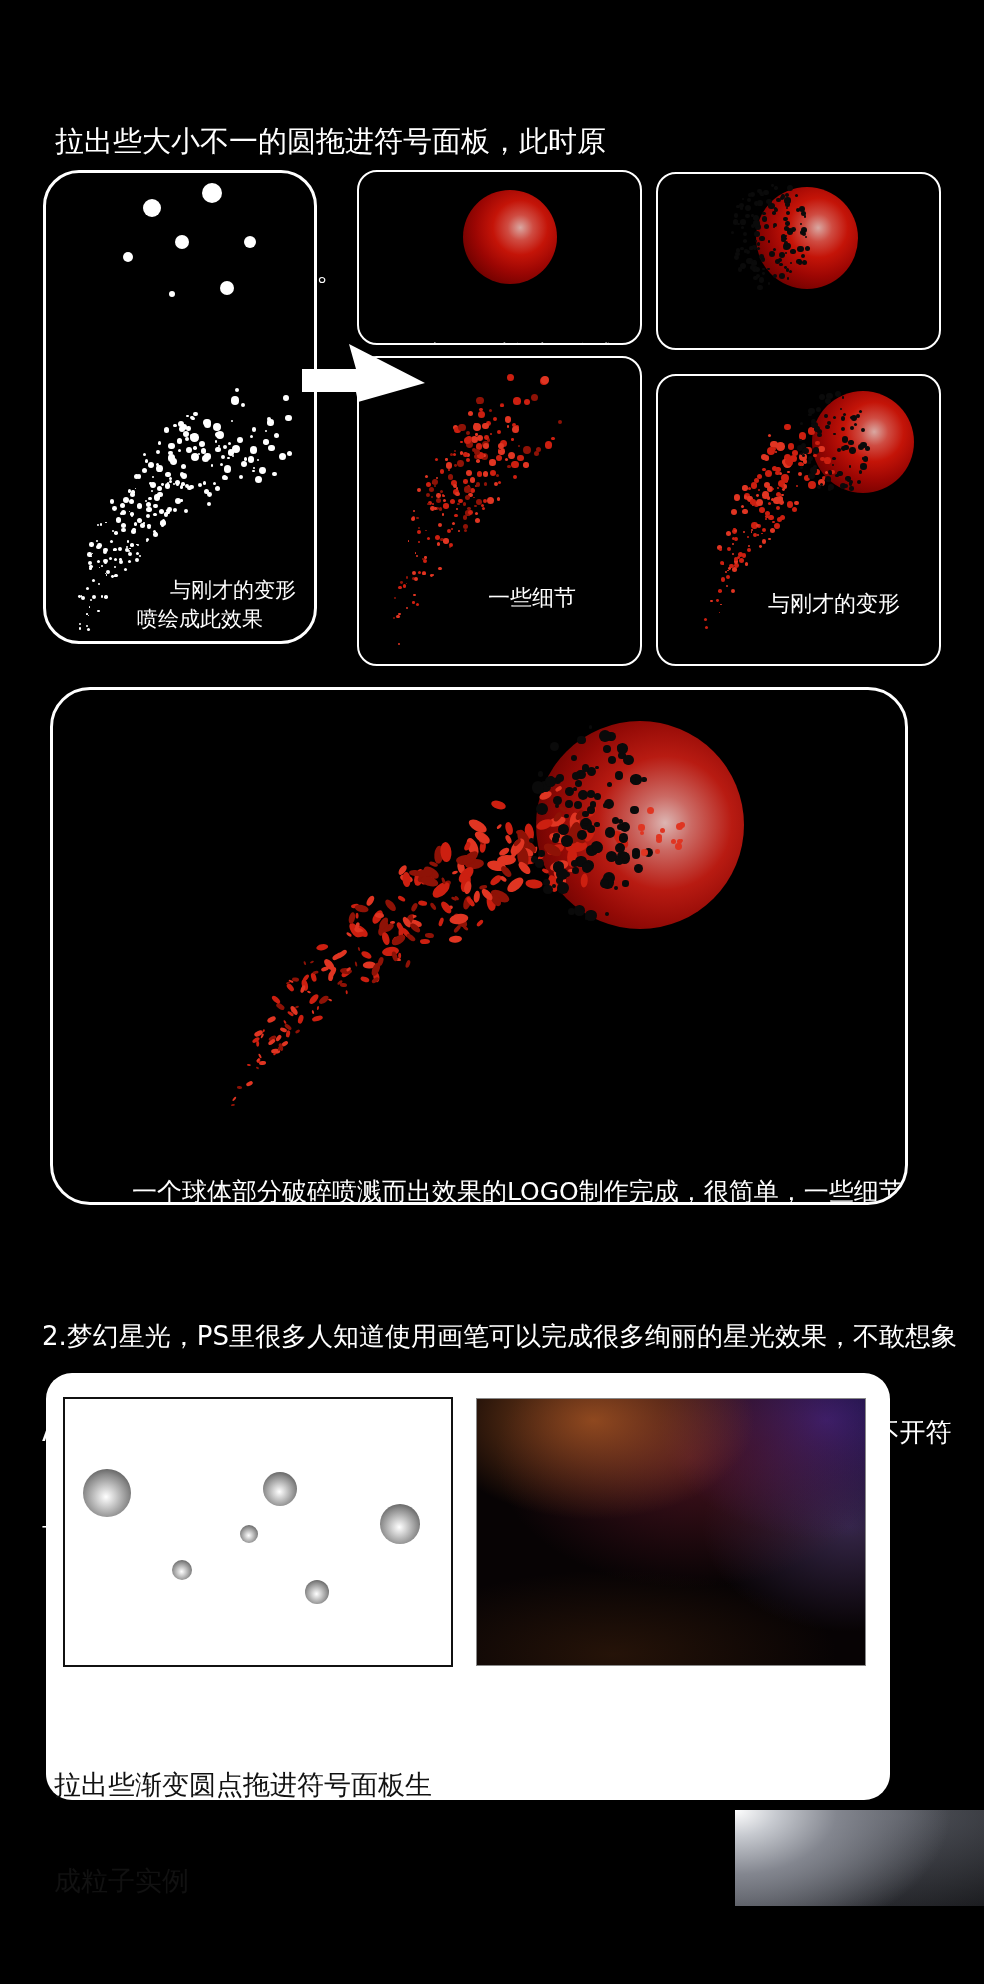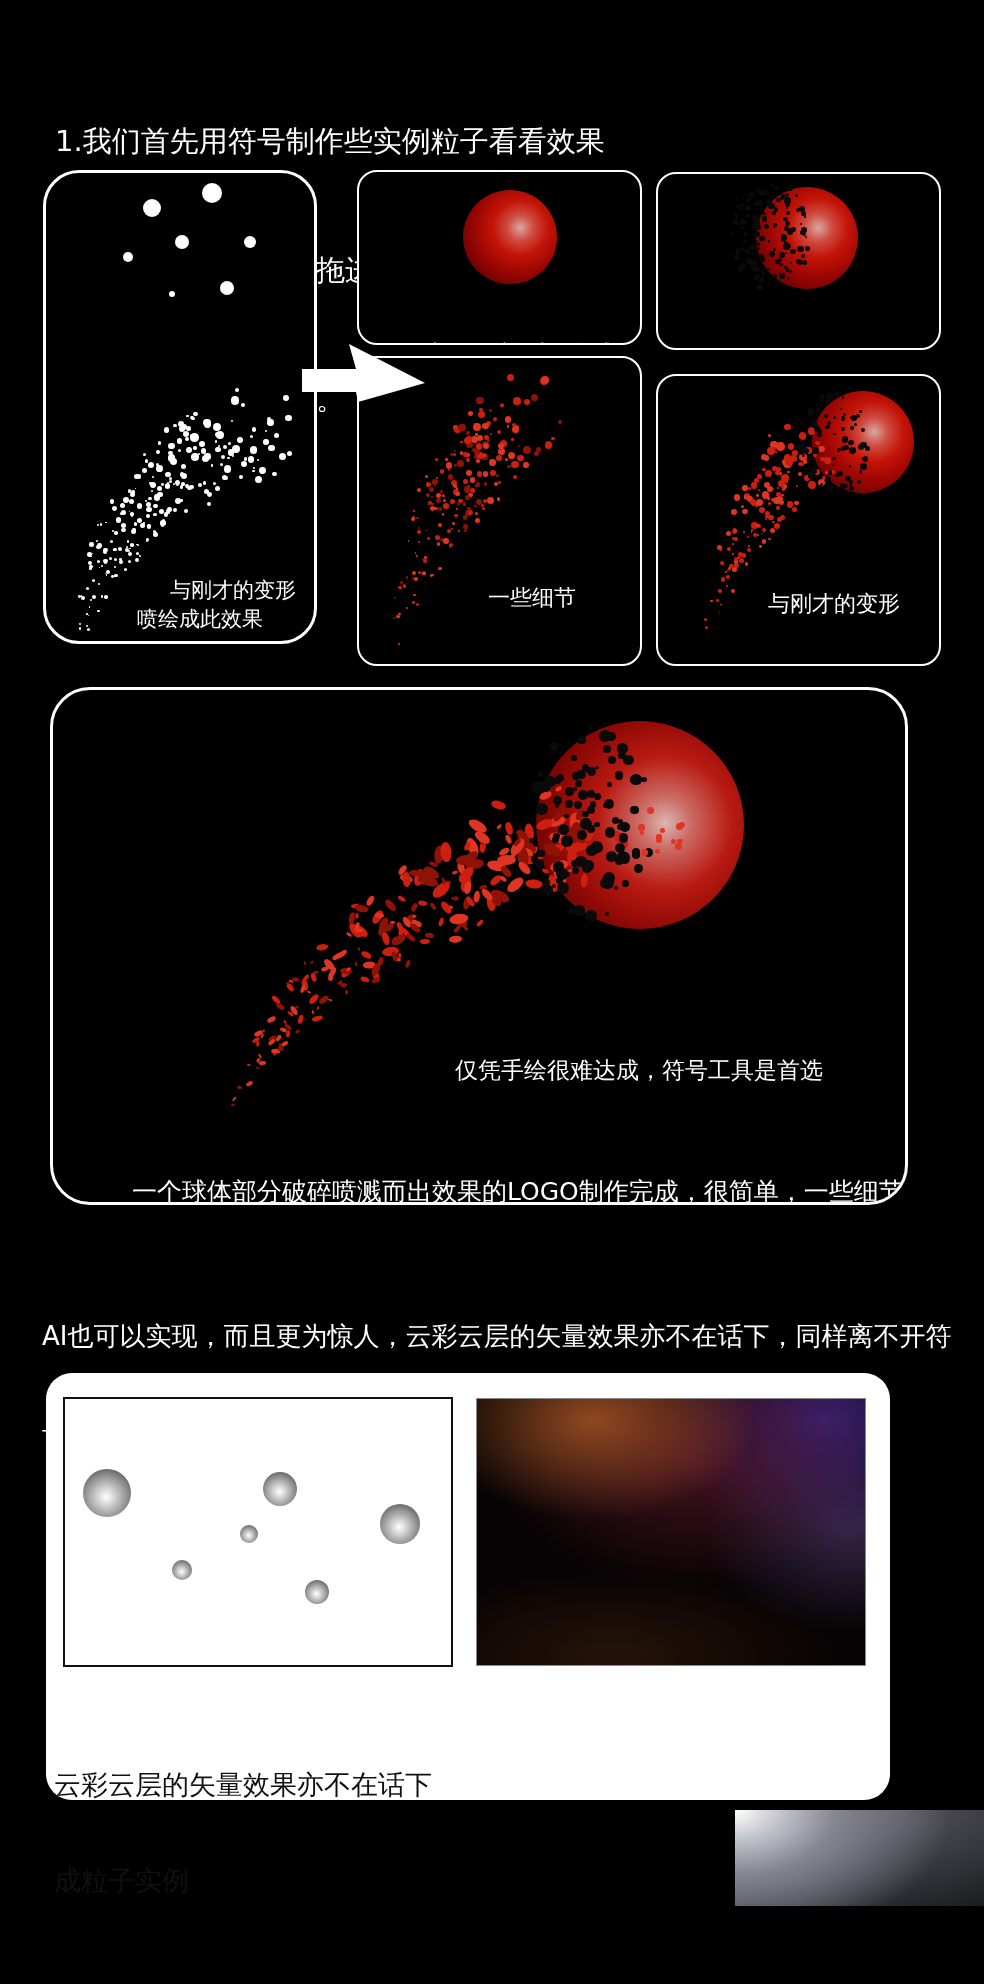--- a/index.html
+++ b/index.html
@@ -39,21 +39,20 @@
       radial-gradient(ellipse 520px 210px at 65% 5%, rgba(122,126,136,.55), rgba(0,0,0,0) 70%),
       linear-gradient(135deg, #3a3d45 0%, #15161a 60%, #060608 100%);}
   svg{position:absolute;}
 </style>
 </head>
 <body>
 
 <div id="canvas">
 
   <div class="txt" id="intro1">
-    <div>1.我们首先用符号制作些实例粒子看看效果</div>
     <div>拉出些大小不一的圆拖进符号面板，此时原</div>
     <div>对象被实例化成符号。</div>
   </div>
 
   <div class="panel" id="panelA" style="left:43px;top:170px;width:274px;height:474px;">
     <div class="txt" style="left:124px;top:403px;font-size:21px;">与刚才的变形</div>
     <div class="txt" style="left:91px;top:432px;font-size:21px;">喷绘成此效果</div>
   <div class="dot" style="left: 97px; top: 26px; width: 18px; height: 18px; background: rgb(255, 255, 255);"></div>
       <div class="dot" style="left: 156px; top: 10px; width: 20px; height: 20px; background: rgb(255, 255, 255);"></div>
       <div class="dot" style="left: 129px; top: 62px; width: 14px; height: 14px; background: rgb(255, 255, 255);"></div>
@@ -904,21 +903,20 @@
       <div class="dot" style="left: 173.6px; top: 87.9px; width: 2.6px; height: 2.6px; background: rgb(10, 10, 10);"></div>
       <div class="dot" style="left: 168.1px; top: 100.9px; width: 4.9px; height: 4.9px; background: rgb(10, 10, 10);"></div>
       <div class="dot" style="left: 167px; top: 21.8px; width: 5.9px; height: 5.9px; background: rgb(10, 10, 10);"></div>
       <div class="dot" style="left: 185px; top: 107.7px; width: 4.7px; height: 4.7px; background: rgb(10, 10, 10);"></div>
       <div class="dot" style="left: 150.4px; top: 80.2px; width: 4.4px; height: 4.4px; background: rgb(10, 10, 10);"></div>
     </div>
 
   <div class="panel" id="panelBig" style="left:50px;top:687px;width:858px;height:518px;border-radius:40px;">
     <div class="sphere sphere-big" style="left:483px;top:31px;width:208px;height:208px;"></div>
     <div class="txt" id="bigNote">
-      <div>仅凭手绘很难达成，符号工具是首选</div>
     </div>
     <div class="txt" id="bigSummary">
       <div>一个球体部分破碎喷溅而出效果的LOGO制作完成，很简单，一些细节</div>
       
       
     </div>
   <div class="dot" style="left: 263.1px; top: 317.1px; width: 3.9px; height: 2px; background: rgb(204, 31, 16); transform: rotate(100deg);"></div>
       <div class="dot" style="left: 328.6px; top: 256.6px; width: 17px; height: 8.8px; background: rgb(204, 31, 16); transform: rotate(352deg);"></div>
       <div class="dot" style="left: 426px; top: 194.6px; width: 8.2px; height: 4.2px; background: rgb(142, 18, 6); transform: rotate(166deg);"></div>
       <div class="dot" style="left: 236.2px; top: 318.1px; width: 10px; height: 5.2px; background: rgb(224, 53, 34); transform: rotate(57deg);"></div>
@@ -1262,35 +1260,36 @@
       <div class="dot" style="left: 588px; top: 159.3px; width: 6.6px; height: 6.6px; background: rgb(224, 53, 34);"></div>
       <div class="dot" style="left: 622.4px; top: 153.2px; width: 6.9px; height: 6.9px; background: rgb(224, 53, 34);"></div>
       <div class="dot" style="left: 587.2px; top: 141px; width: 3.8px; height: 3.8px; background: rgb(224, 53, 34);"></div>
     </div>
 
   <svg id="arrow" width="140" height="70" viewBox="0 0 140 70" style="left:296px;top:340px;">
     <polygon points="6,29 60,29 53,4 129,43 62,62 60,52 6,52" fill="#ffffff"></polygon>
   </svg>
 
   <div class="txt" id="intro2">
+    <div>2.梦幻星光，PS里很多人知道使用画笔可以完成很多绚丽的星光效果，不敢想象</div>
     <div>AI也可以实现，而且更为惊人，云彩云层的矢量效果亦不在话下，同样离不开符</div>
     <div>号工具</div>
   </div>
 
   <div class="white-panel">
     <div class="img-frame" id="imgSpheres">
         <div class="sphere sphere-gray" style="left: 18px; top: 70px; width: 48px; height: 48px;"></div>
         <div class="sphere sphere-gray" style="left: 198px; top: 73px; width: 34px; height: 34px;"></div>
         <div class="sphere sphere-gray" style="left: 175px; top: 126px; width: 18px; height: 18px;"></div>
         <div class="sphere sphere-gray" style="left: 107px; top: 161px; width: 20px; height: 20px;"></div>
         <div class="sphere sphere-gray" style="left: 240px; top: 181px; width: 24px; height: 24px;"></div>
         <div class="sphere sphere-gray" style="left: 315px; top: 105px; width: 40px; height: 40px;"></div>
       </div>
     <div class="img-frame" id="imgMesh"></div>
     <div class="dark-caption" style="left:8px;top:332px;">
-      <div>云彩云层的矢量效果亦不在话下</div>
+      <div>拉出些渐变圆点拖进符号面板生</div>
       <div>成粒子实例</div>
     </div>
   </div>
 
   <div id="grayGrad"></div>
 
 </div>
 
 </body></html>

